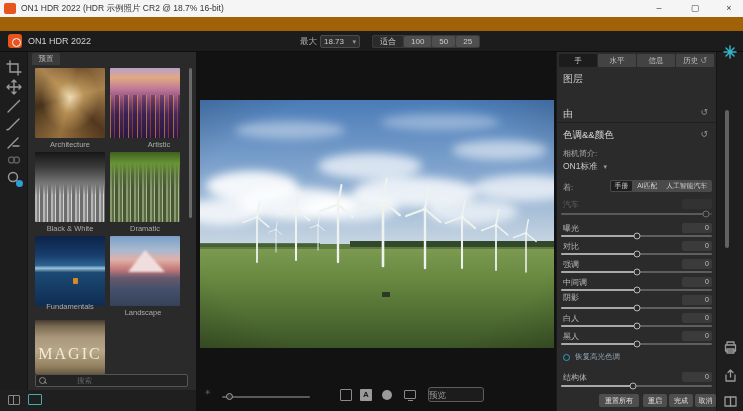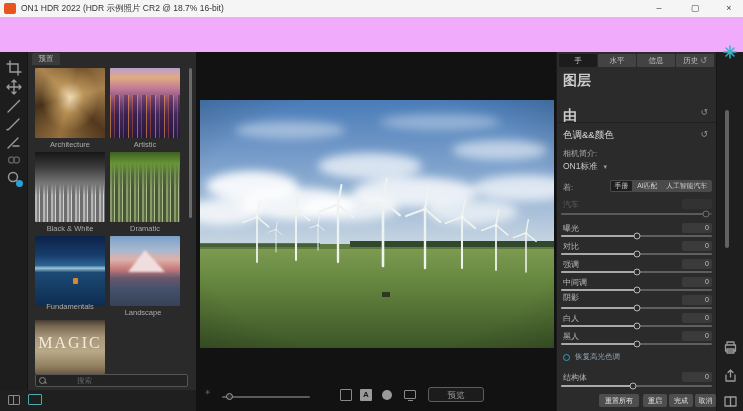--- a/index.html
+++ b/index.html
@@ -1,18 +1,18 @@
 <!DOCTYPE html>
 <html><head>
 <meta charset="utf-8">
 <style>
   * { margin:0; padding:0; box-sizing:border-box; }
   html,body { width:743px; height:411px; overflow:hidden; background:#111;
     font-family:"Liberation Sans","DejaVu Sans",sans-serif; }
-  #app { position:relative; width:743px; height:411px; background:#f0abfc; }
+  #app { position:relative; width:743px; height:411px; background:#a16207; }
   .abs { position:absolute; }
 
   
   .titlebar { left:0; top:0; width:743px; height:17px; background:#f5f5f5; }
   .tb-logo { left:4px; top:3px; width:12px; height:11px; background:#e8541e; border-radius:2px; }
   .tb-title { left:21px; top:0; height:17px; line-height:17px; font-size:8.5px; color:#333; }
   .winbtn { top:0; width:28px; height:17px; line-height:16px; text-align:center; font-size:9px; color:#444; cursor:default; }
 
   
   .menubar { left:0; top:17px; width:743px; height:14px; background:#272727; display:flex; align-items:center; padding-left:5px; gap:13px; }
@@ -55,21 +55,21 @@
     repeating-linear-gradient(90deg,#b5b5b5 0 2px,#858585 2px 4px,#d2d2d2 4px 5px,#6d6d6d 5px 8px); }
   .p-dram { background:
     linear-gradient(180deg,#40601f 0%,#679336 16%, rgba(90,122,58,.45) 34%, rgba(0,0,0,0) 55%),
     repeating-linear-gradient(90deg,#8a9a6a 0 2px,#5a6a42 2px 4px,#adbb88 4px 5px,#46563a 5px 8px); }
   .p-fund { background:linear-gradient(180deg,#0c2248 0%,#173e6c 28%,#2c6292 42%,#9cc4d8 46%,#1c4a74 52%,#0e2c52 100%); }
   .p-fund::after { content:""; position:absolute; left:54%; top:60%; width:5px; height:6px; background:#d88a2a; border-radius:1px; }
   .p-land { background:linear-gradient(180deg,#7aa0c8 0%,#a8b8d0 20%,#e0b0a8 34%,#c27878 48%,#68586e 60%,#44506a 76%,#364258 100%); }
   .p-land::before { content:""; position:absolute; left:18px; top:14px; width:0; height:0;
     border-left:17px solid transparent; border-right:20px solid transparent; border-bottom:22px solid #f0dede; filter:blur(1px); }
   .p-magic { height:54px; background:linear-gradient(180deg,#453b32 0%,#7a6a52 12%,#a8977a 32%,#b8a888 58%,#91805f 86%,#6a5a44 100%);
-    display:flex; justify-content:center; }
+    display:flex; align-items:center; justify-content:center; }
   .p-magic span { font-family:"Liberation Serif","DejaVu Serif",serif; font-size:16px; letter-spacing:2px; color:#f2ead8; margin-top:14px; }
   .pscroll { left:161px; top:16px; width:3px; height:150px; background:#6a6a6a; border-radius:2px; }
   .psearch { left:7px; top:322px; width:153px; height:13px; background:#232323; border:1px solid #555; border-radius:2px; display:flex; align-items:center; }
   .mag { position:relative; width:8px; height:8px; margin:0 2px 0 3px; }
   .mag::before { content:""; position:absolute; left:0; top:0; width:5px; height:5px; border:1px solid #888; border-radius:50%; }
   .mag::after { content:""; position:absolute; left:5.2px; top:5.2px; width:3px; height:1px; background:#888; transform:rotate(45deg); }
   .psearch input { flex:1; background:transparent; border:none; outline:none; font-size:7.5px; color:#ccc;margin-left:28px; }
   .psearch input::placeholder { color:#666; }
 
   
@@ -78,35 +78,35 @@
   .sun { position:absolute; left:8px; top:336px; font-size:8px; color:#606060; }
   .zslider { position:absolute; left:26px; top:344px; width:88px; height:2px; background:#5a5a5a; border-radius:1px; }
   .zslider .zh { position:absolute; left:4px; top:-3px; width:7px; height:7px; border:1.2px solid #9c9c9c; border-radius:50%; background:#2a2a2a; }
   .cicon { position:absolute; top:337px; width:12px; height:12px; }
   .csq { border:1.2px solid #8a8a8a; border-radius:1px; }
   .cA { background:#9a9a9a; border-radius:1px; color:#1c1c1c; font-size:8px; font-weight:bold; text-align:center; line-height:12px; }
   .ccir { border-radius:50%; background:#9a9a9a; width:10px; height:10px; margin-top:1px; }
   .cmon { border:1.2px solid #8a8a8a; border-radius:1px; height:9px; margin-top:1px; }
   .cmon::after { content:""; position:absolute; left:3px; bottom:-3px; width:5px; height:1.2px; background:#8a8a8a; }
   .pvbtn { position:absolute; left:232px; top:335px; width:56px; height:15px; border:1px solid #5d5d5d; border-radius:3px;
-    color:#9a9a9a; font-size:8.5px; text-align:center; line-height:14px; background:#1c1c1c; }
+    color:#9a9a9a; font-size:8.5px; text-align:left; line-height:14px; background:#1c1c1c; }
 
   
   .blstrip { left:0; top:390px; width:196px; height:21px; background:#1f1f1f; }
   .vico1 { position:absolute; left:8px; top:5px; width:12px; height:10px; border:1.2px solid #8a8a8a; border-radius:1px; }
   .vico1::after { content:""; position:absolute; left:4px; top:0; width:1.2px; height:8px; background:#8a8a8a; }
   .vico2 { position:absolute; left:28px; top:4px; width:14px; height:11px; border:1.5px solid #4fa8ac; border-radius:1px; }
 
   
   .rp { left:556px; top:52px; width:160px; height:359px; background:#2b2b2b; border-left:1px solid #191919; }
   .seg { position:absolute; left:2px; right:2px; height:13px; display:flex; gap:1px; }
   .seg .cell { flex:1; background:#434343; color:#c2c2c2; font-size:7.5px; text-align:center; line-height:13px; border-radius:1px;
     display:flex; align-items:center; justify-content:center; gap:2px; }
   .seg .cell.sel { background:#1c1c1c; }
-  .rp-lbl { position:absolute; left:6px; font-size:14px; color:#cccccc;font-weight:bold; }
+  .rp-lbl { position:absolute; left:6px; font-size:10px; color:#cccccc; }
   .rst { position:absolute; right:8px; font-size:9px; color:#8f8f8f; }
   .divider { position:absolute; left:0; right:0; height:1px; background:#202020; }
   .tone-hdr { position:absolute; left:6px; font-size:9.5px; color:#dadada; }
   .small-lbl { position:absolute; left:6px; font-size:8px; color:#a6a6a6; }
   .ddrow { position:absolute; left:6px; font-size:8.5px; color:#c9c9c9; display:flex; gap:6px; align-items:center; }
   .modes { position:absolute; right:4px; display:flex; gap:1px; background:#4a4a4a; border-radius:2px; padding:1px; }
   .modes .mb { font-size:6.8px; color:#d0d0d0; line-height:10px; padding:0 4px; background:#4a4a4a; border-radius:1px; white-space:nowrap; }
   .modes .mb.sel { background:#1e1e1e; }
   .vbox { position:absolute; right:4px; width:30px; height:10px; background:#3b3b3b; border-radius:2px;
     font-size:7px; color:#c5c5c5; text-align:right; line-height:10px; padding-right:3px; }
@@ -138,20 +138,35 @@
 
   <div class="abs titlebar">
     <div class="abs tb-logo"></div>
     <div class="abs tb-title">ON1 HDR 2022 (HDR 示例照片 CR2 @ 18.7% 16-bit)</div>
     <div class="abs winbtn" style="left:645px">–</div>
     <div class="abs winbtn" style="left:681px">▢</div>
     <div class="abs winbtn" style="left:715px">×</div>
   </div>
 
 
+  <div class="abs appheader">
+    <div class="abs ah-logo"></div>
+    <div class="abs ah-name">ON1 HDR 2022</div>
+    <div class="abs zoomlbl">最大</div>
+    <div class="abs zoombox">
+      <span>18.73</span>
+      <span style="font-size:7px;color:#999">▾</span>
+    </div>
+    <div class="abs fitgrp">
+      <div class="fbtn sel">适合</div>
+      <div class="fbtn">100</div>
+      <div class="fbtn">50</div>
+      <div class="fbtn">25</div>
+    </div>
+  </div>
 
   <div class="abs toolrail">
     <div class="tool" style="top:8px">
       <svg viewBox="0 0 16 16">
           <path d="M4 1v11h11M1 4h11v11"></path>
         </svg></div>
     <div class="tool" style="top:27px">
       <svg viewBox="0 0 16 16">
           <path d="M8 1v14M1 8h14M8 1l-2 2M8 1l2 2M8 15l-2-2M8 15l2-2M1 8l2-2M1 8l2 2M15 8l-2-2M15 8l-2 2"></path>
         </svg></div>
@@ -179,21 +194,21 @@
         </svg>
       <div class="bdot"></div></div>
   </div>
 
   <div class="abs presets">
     <div class="abs ptab">预置</div>
 
     <div class="tile p-arch" style="left:7px;top:16px"></div>
     <div class="tile p-art" style="left:82px;top:16px"></div>
     <div class="tlabel" style="left:7px;top:88px">Architecture</div>
-    <div class="tlabel" style="left:82px;top:88px">Artistic</div>
+    <div class="tlabel" style="left:96px;top:88px">Artistic</div>
 
     <div class="tile p-bw" style="left:7px;top:100px"></div>
     <div class="tile p-dram" style="left:82px;top:100px"></div>
     <div class="tlabel" style="left:7px;top:172px">Black &amp; White</div>
     <div class="tlabel" style="left:82px;top:172px">Dramatic</div>
 
     <div class="tile p-fund" style="left:7px;top:184px"></div>
     <div class="tile p-land" style="left:82px;top:184px"></div>
     <div class="tlabel" style="left:7px;top:250px">Fundamentals</div>
     <div class="tlabel" style="left:80px;top:256px">Landscape</div>

